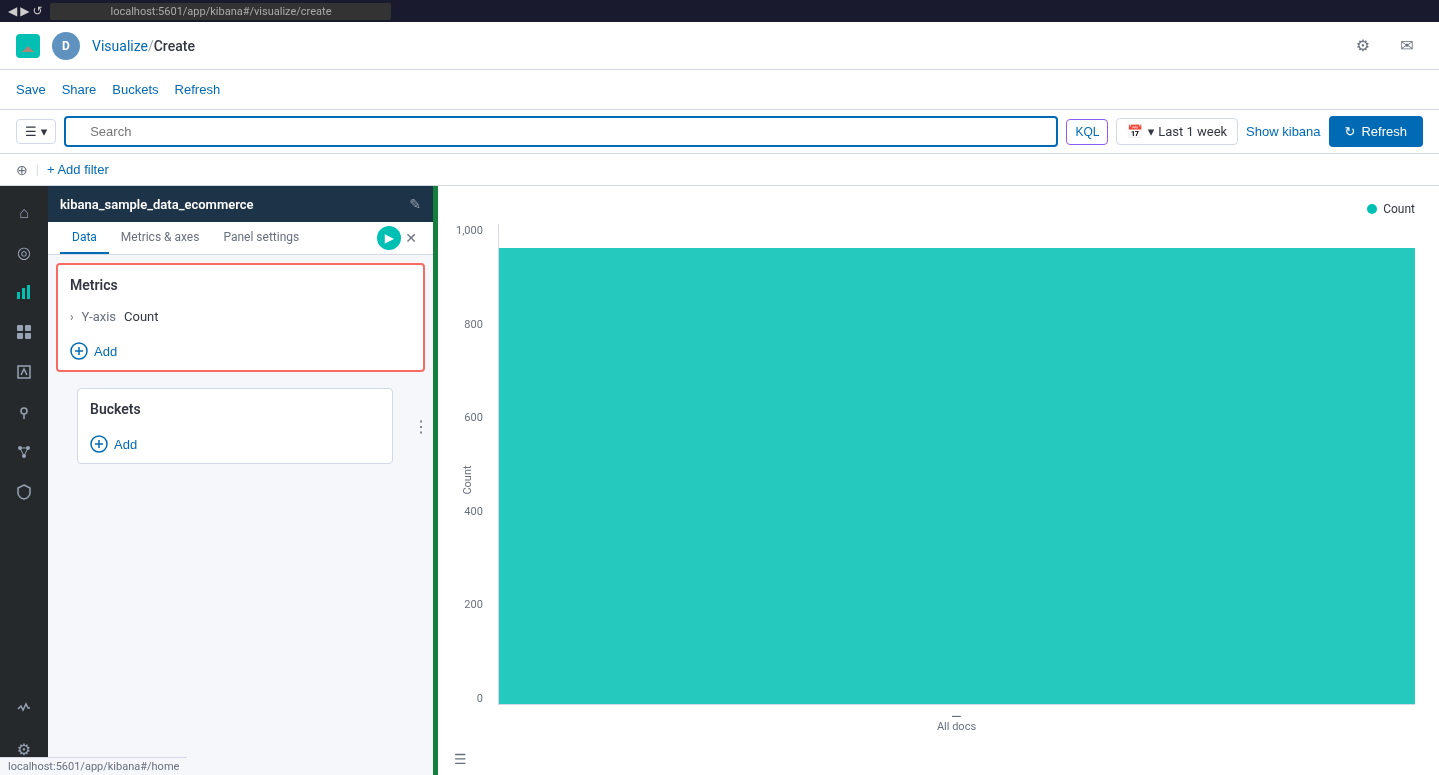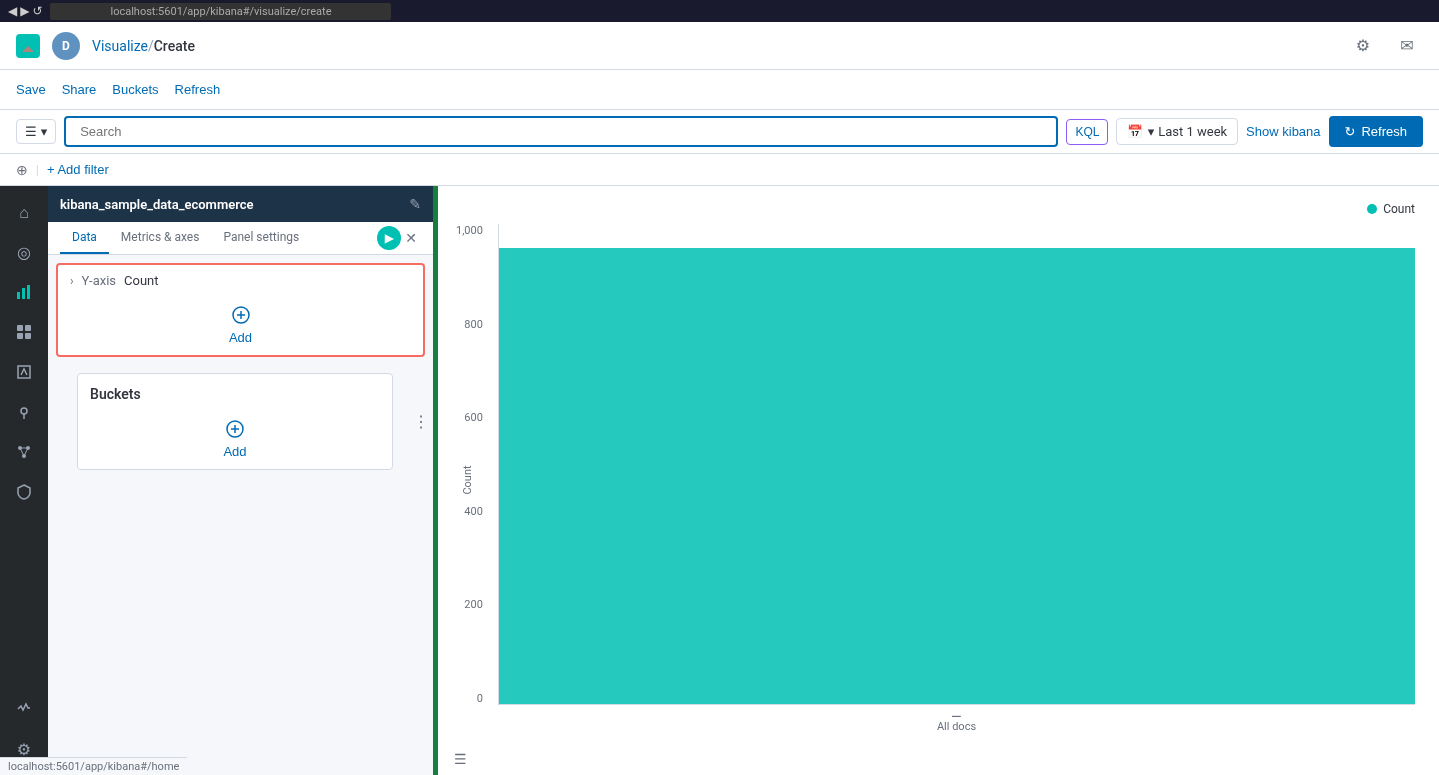--- a/index.html
+++ b/index.html
@@ -82,21 +82,21 @@
     }
     .index-selector {
       display: flex; align-items: center; gap: 4px;
       border: 1px solid #d3dae6; border-radius: 4px;
       padding: 4px 8px; cursor: pointer; background: #fff;
       color: #343741; font-size: 13px;
     }
     .search-box {
       flex: 1;
       border: 2px solid #006bb4; border-radius: 4px;
-      padding: 6px 14px; font-size: 13px; color: #343741;
+      padding: 6px 24px; font-size: 13px; color: #343741;
       outline: none;
     }
     .kql-btn {
       background: none; border: 1px solid #8b5cf6; border-radius: 4px;
       padding: 5px 8px; font-size: 12px; color: #006bb4; cursor: pointer;
     }
     .date-picker {
       display: flex; align-items: center; gap: 4px;
       border: 1px solid #d3dae6; border-radius: 4px;
       padding: 5px 10px; cursor: pointer; color: #343741; font-size: 13px;
@@ -216,21 +216,20 @@
     .metric-item {
       display: flex; align-items: center; gap: 8px;
       padding: 8px 12px; cursor: pointer;
     }
     .metric-chevron { color: #69707d; font-size: 12px; }
     .metric-label { font-size: 13px; color: #343741; }
     .metric-type { color: #69707d; font-size: 13px; }
     .add-row {
       display: flex; align-items: center; gap: 6px;
       padding: 10px 12px;
-      flex-direction: column;
     }
     .add-circle-btn {
       background: none; border: none; cursor: pointer;
       color: #006bb4; font-size: 18px; display: flex; align-items: center;
     }
     .add-label {
       color: #006bb4; font-size: 13px; cursor: pointer; background: none; border: none;
     }
 
     
@@ -417,20 +416,21 @@
         <span>Metrics &amp; axes</span>
       </div>
       <div class="panel-tab">
         <span>Panel settings</span>
       </div>
       <button class="panel-tab-run">▶</button>
       <button class="panel-tab-close">✕</button>
     </div>
 
     <div class="panel-section">
+      <div class="section-title">Metrics</div>
       <div class="metric-item">
         <span class="metric-chevron">›</span>
         <span class="metric-type">Y-axis</span>
         <span class="metric-label">Count</span>
       </div>
       <div class="add-row">
         <button class="add-circle-btn">
           <svg width="18" height="18" viewBox="0 0 18 18" fill="none">
             <circle cx="9" cy="9" r="8" stroke="#006bb4" stroke-width="1.5"></circle>
             <line x1="9" y1="5" x2="9" y2="13" stroke="#006bb4" stroke-width="1.5"></line>

